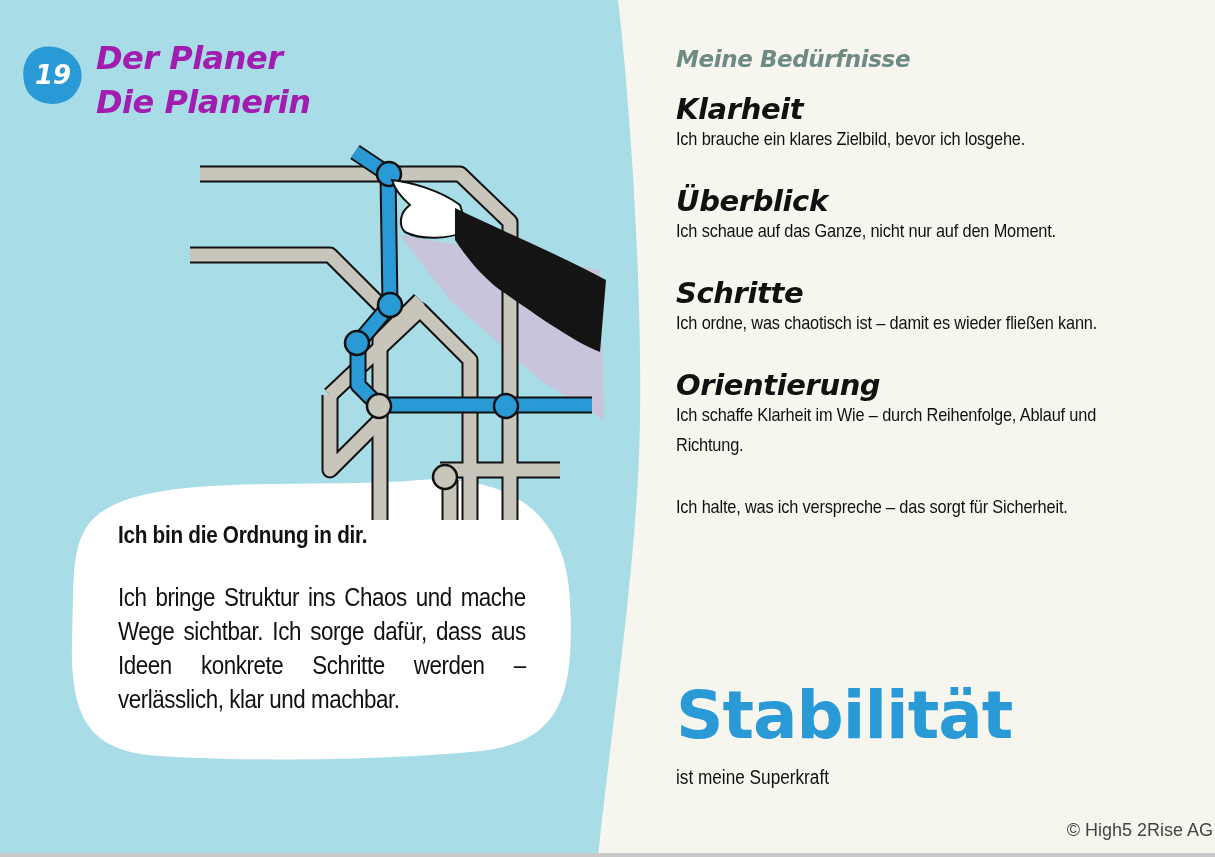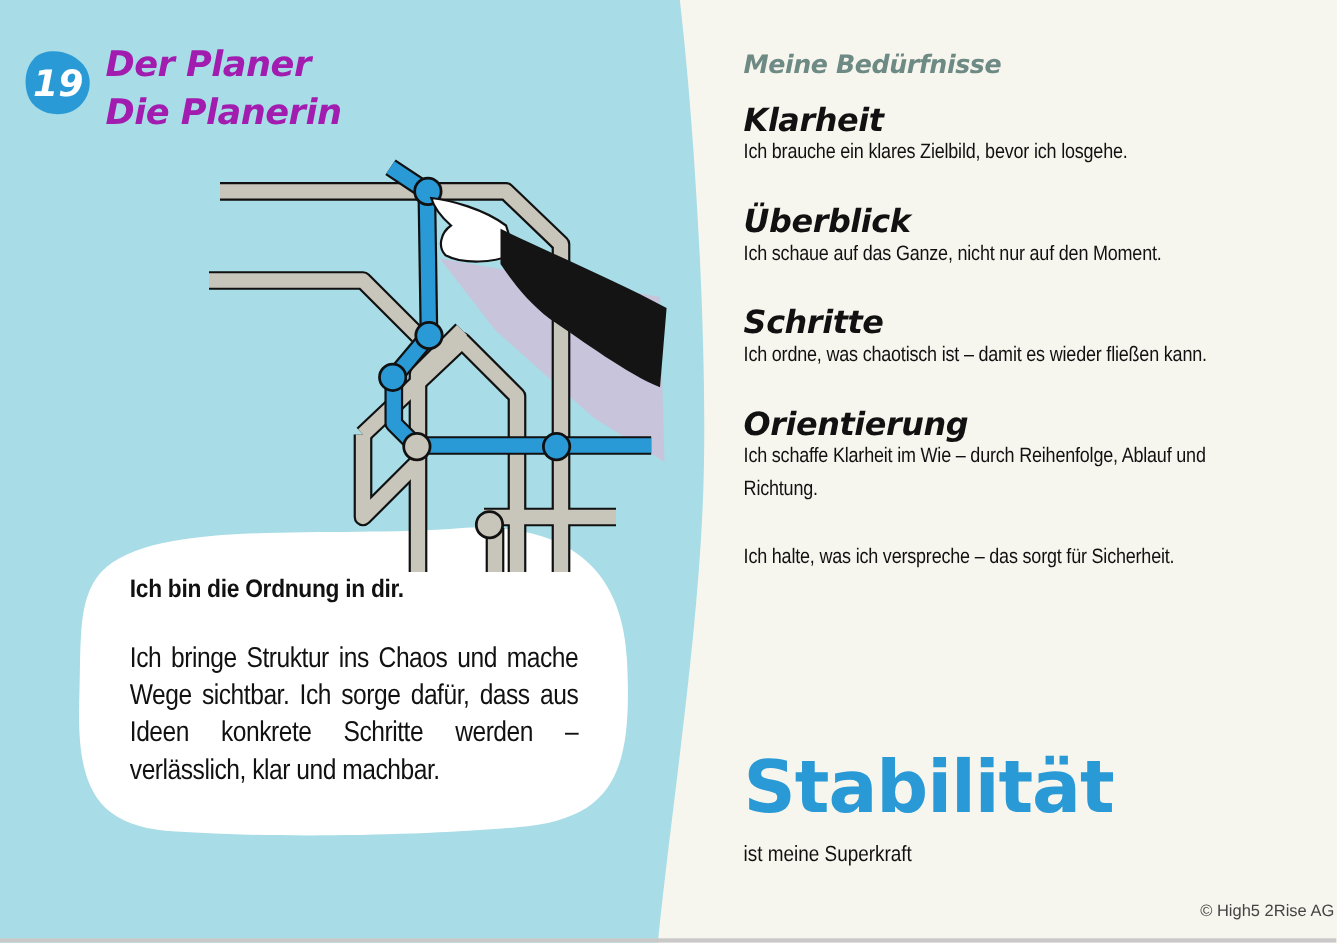--- a/index.html
+++ b/index.html
@@ -1,33 +1,33 @@
 <!DOCTYPE html>
 <html><head>
 <meta charset="utf-8">
 <style>
   html, body { margin:0; padding:0; }
   body { width:1215px; height:857px; position:relative; overflow:hidden; background:#f7f6ee; font-family:"Liberation Sans", sans-serif; }
   .bg-svg { position:absolute; left:0; top:0; width:1215px; height:857px; }
   .badge { position:absolute; left:22px; top:44px; width:62px; height:62px; }
-  .badge-num { position:absolute; left:22px; top:44px; width:62px; height:62px; display:flex; align-items:center; justify-content:center; color:#fff; font-weight:bold; font-style:italic; font-size:33px; font-family:"DejaVu Sans", sans-serif; }
+  .badge-num { position:absolute; left:22px; top:44px; width:62px; height:62px; display:flex; align-items:center; justify-content:center; color:#fff; font-weight:bold; font-style:italic; font-size:26px; font-family:"DejaVu Sans", sans-serif; }
   .title { position:absolute; left:96px; top:36px; font-family:"DejaVu Sans", sans-serif; font-weight:bold; font-style:italic; font-size:32px; line-height:44px; color:#a21caf; letter-spacing:-0.5px; }
   .title div { white-space:nowrap; }
   .illus { position:absolute; left:180px; top:140px; width:440px; height:380px; }
   .bubble-text { position:absolute; left:118px; top:520px; width:408px; font-family:"Liberation Sans", sans-serif; color:#111; }
   .motto { font-weight:bold; font-size:23px; line-height:30px; letter-spacing:-0.3px; transform:scaleX(0.9); transform-origin:left; white-space:nowrap; }
   .desc { margin-top:30px; font-size:26px; line-height:34px; text-align:justify; letter-spacing:-0.5px; transform:scaleX(0.86); transform-origin:left; width:474px; }
   .right { position:absolute; left:676px; top:46px; width:500px; }
   .needs-heading { font-family:"DejaVu Sans", sans-serif; font-weight:bold; font-style:italic; font-size:23px; color:#6e8a84; letter-spacing:-0.4px; margin-bottom:22px; }
   .need { margin-bottom:32px; }
   .need-title { font-family:"DejaVu Sans", sans-serif; font-weight:bold; font-style:italic; font-size:29px; color:#111; line-height:30px; letter-spacing:-0.4px; }
   .need-text { font-family:"Liberation Sans", sans-serif; font-size:19px; line-height:30px; color:#111; transform:scaleX(0.86); transform-origin:left; width:560px; letter-spacing:-0.2px; }
   .superpower { position:absolute; left:676px; top:676px; font-family:"DejaVu Sans", sans-serif; font-weight:bold; font-size:66px; color:#2a9ad6; letter-spacing:-1px; line-height:80px; }
   .superpower-sub { position:absolute; left:676px; top:766px; font-family:"Liberation Sans", sans-serif; font-size:20px; color:#111; transform:scaleX(0.86); transform-origin:left; }
-  .copyright { position:absolute; right:2px; top:820px; font-family:"Liberation Sans", sans-serif; font-size:15px; color:#444; }
+  .copyright { position:absolute; right:2px; top:820px; font-family:"Liberation Sans", sans-serif; font-size:18px; color:#444; }
   .bottom-line { position:absolute; left:0; top:853px; width:1215px; height:4px; background:#c9c9c9; }
 </style>
 </head>
 <body>
 
 <svg class="bg-svg" viewBox="0 0 1215 857">
   <path d="M0,0 L618,0 C632,120 642,300 640,420 C638,560 612,720 598,857 L0,857 Z" fill="#a8dce6"></path>
 
   <path d="M92,520 C140,470 300,490 420,480 C520,475 566,520 570,600 C575,700 560,745 470,752 C380,760 250,762 160,756 C90,752 70,720 72,640 C74,580 70,545 92,520 Z" fill="#ffffff"></path>
 </svg>

